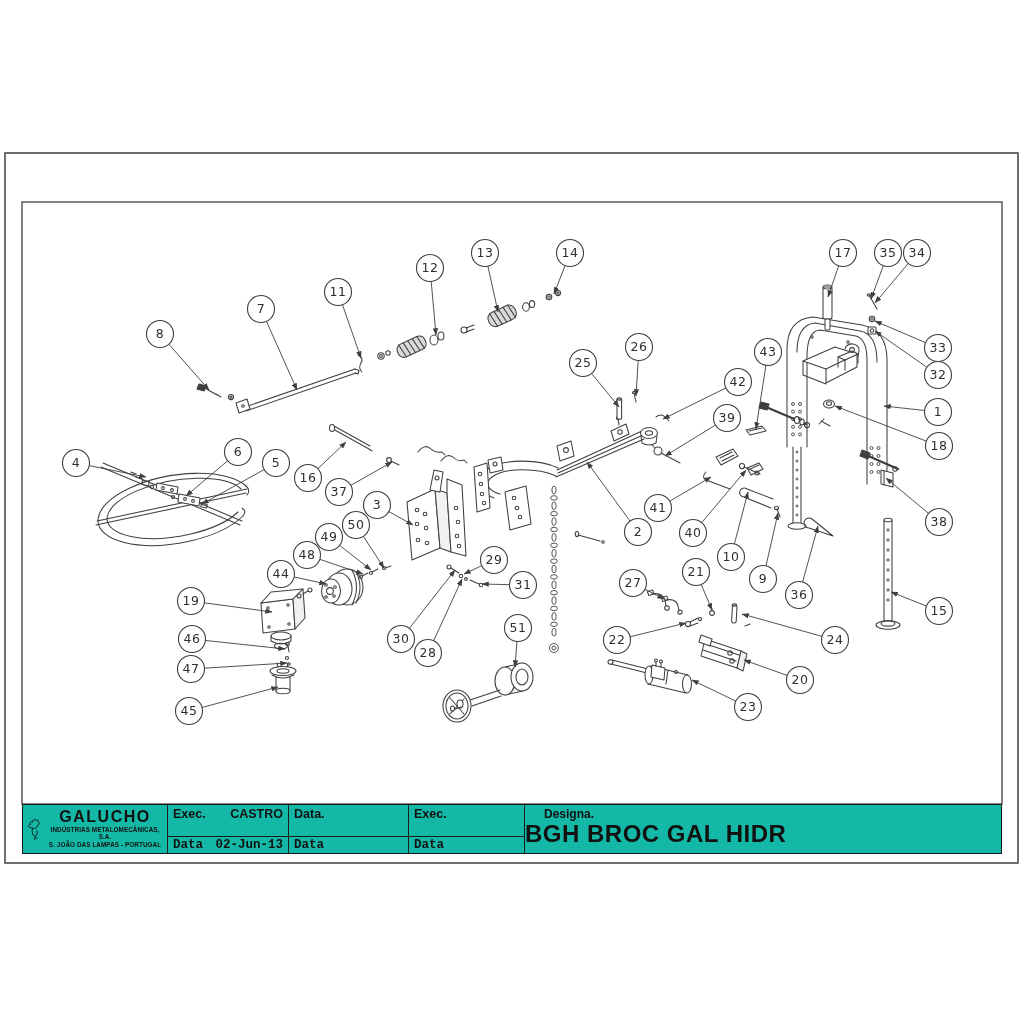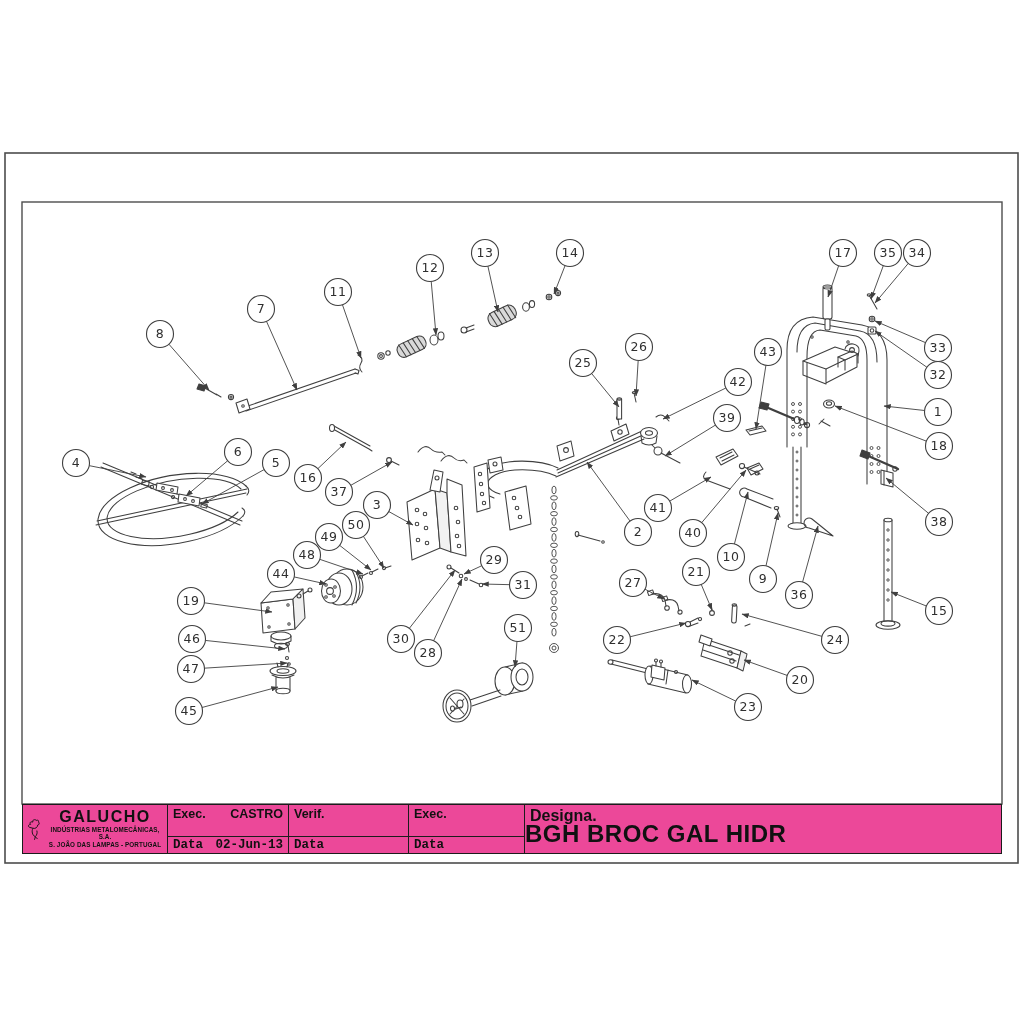--- a/index.html
+++ b/index.html
@@ -7,34 +7,34 @@
          font-family:"Liberation Sans",sans-serif;color:#111;}
   svg.drawing{position:absolute;left:0;top:0;}
   #parts-layer{stroke:#3f3f3f;stroke-width:1.05;fill:none;stroke-linecap:round;stroke-linejoin:round;}
   #deco-layer ellipse,#deco-layer circle{fill:none;stroke:#3f3f3f;stroke-width:0.9;}
   #callout-layer line{stroke:#3f3f3f;stroke-width:0.9;fill:none;}
   #callout-layer circle{fill:#fff;stroke:#3f3f3f;stroke-width:1.1;}
   #callout-layer text{font:400 12.5px "DejaVu Sans",sans-serif;fill:#2f2f2f;
                       text-anchor:middle;letter-spacing:0.5px;}
   .titleblock{position:absolute;left:22px;top:804px;width:980px;height:50px;display:grid;
               grid-template-columns:144px 121px 120px 116px 326px 1fr;
-              border:1.8px solid #1c1c1c;box-sizing:border-box;background:#ec4899;}
+              border:1.8px solid #1c1c1c;box-sizing:border-box;background:#14b8a6;}
   .tb-cell{border-left:1.5px solid #1c1c1c;box-sizing:border-box;min-width:0;gap:14px;}
   .tb-cell:first-child{border-left:none;}
   .tb-pair{display:grid;grid-template-rows:1fr 1fr;}
   .tb-row{display:flex;justify-content:space-between;align-items:center;padding:0 5px;
           font-size:12.5px;font-weight:600;white-space:nowrap;}
   .tb-row + .tb-row{border-top:1.4px solid #1c1c1c;font-family:Liberation Mono, monospace;}
   .tb-logo{display:flex;align-items:center;gap:3px;padding:2px 3px;}
   .rooster{width:17px;height:28px;flex:0 0 auto;}
   .tb-logotext{flex:1;text-align:center;min-width:0;}
   .tb-logoname{font-size:16px;font-weight:800;letter-spacing:1.5px;line-height:1.05;}
   .tb-addr{font-size:6.3px;font-weight:700;letter-spacing:0.1px;line-height:1.25;}
   .tb-designa{position:relative;}
-  .tb-designa-label{position:absolute;left:5px;top:2px;font-size:16px;font-weight:600;text-align:center;}
+  .tb-designa-label{position:absolute;left:19px;top:2px;font-size:12px;font-weight:600;text-align:center;}
   .tb-designa-value{position:absolute;left:0;right:0;top:15px;
                     font-size:24px;font-weight:600;letter-spacing:0.5px;}
   .tb-val{font-weight:700;text-align:right;}
 </style>
 </head>
 <body>
 
 <div class="sheet">
 
   <svg class="drawing" width="1024" height="1024" viewBox="0 0 1024 1024">
@@ -675,21 +675,21 @@
         <span class="tb-val">CASTRO</span>
       </div>
       <div class="tb-row">
         <span>Data</span>
         <span class="tb-val">02-Jun-13</span>
       </div>
     </div>
 
     <div class="tb-cell tb-pair">
       <div class="tb-row">
-        <span>Verif.</span>
+        <span>Data.</span>
         <span class="tb-val"></span>
       </div>
       <div class="tb-row">
         <span>Data</span>
       </div>
     </div>
 
     <div class="tb-cell tb-pair">
       <div class="tb-row">
         <span>Exec.</span>

